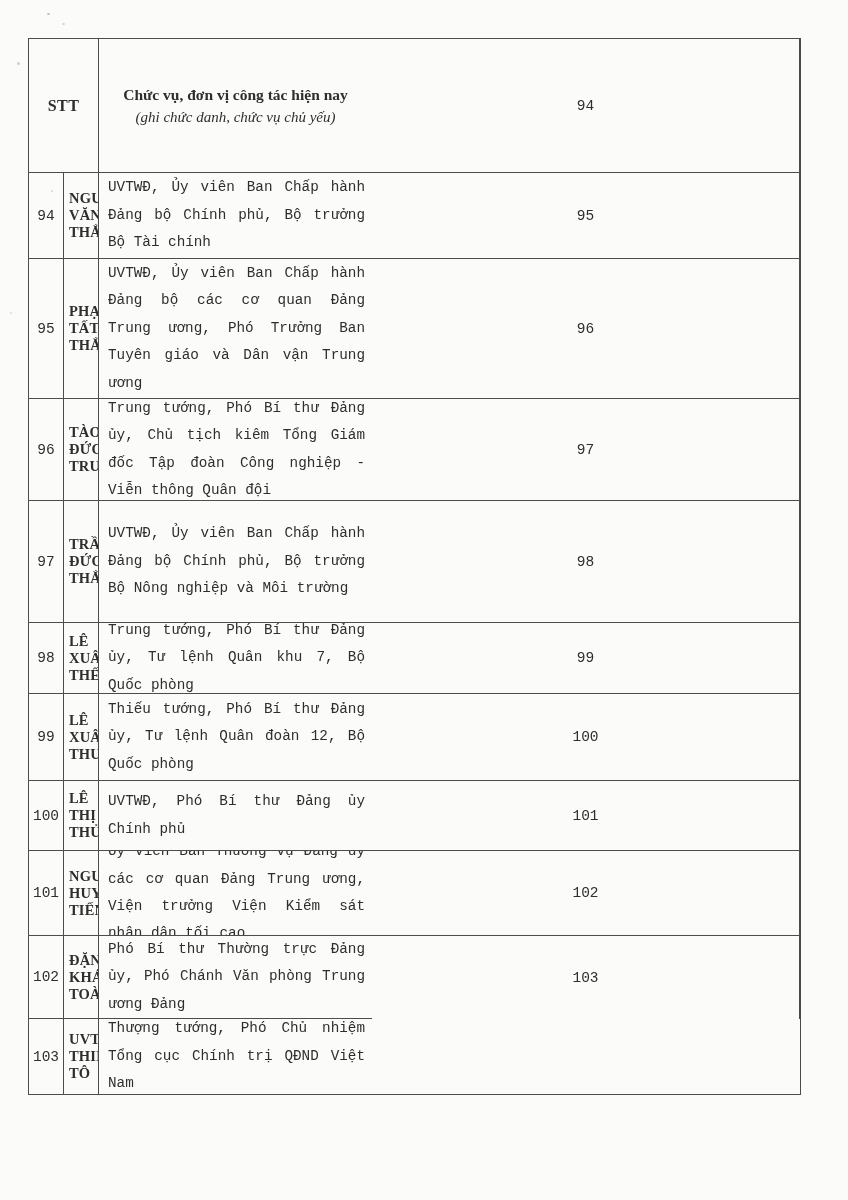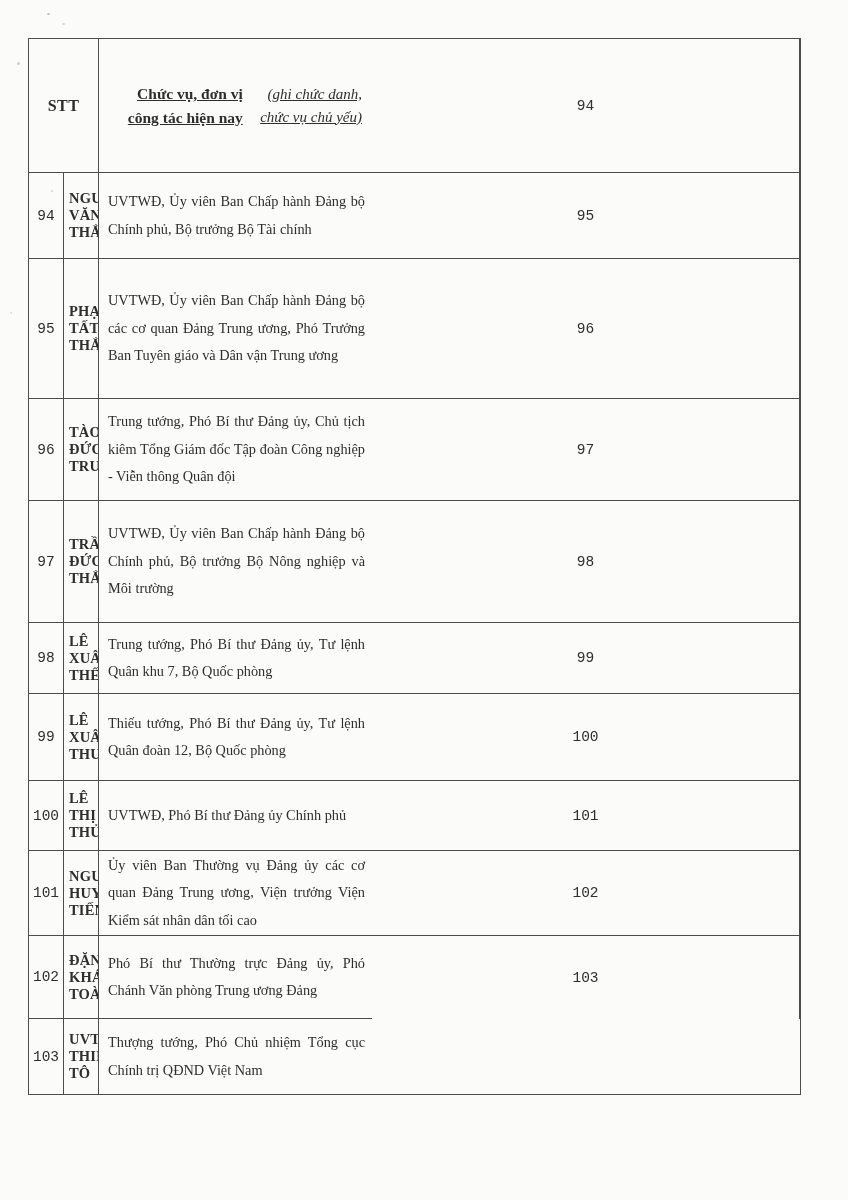--- a/index.html
+++ b/index.html
@@ -62,26 +62,26 @@
     font-weight: bold;
     font-size: 16px;
     letter-spacing: 0.5px;
   }
   .h-name {
     justify-content: center;
     font-weight: bold;
     font-size: 15.5px;
   }
   .h-pos {
+    flex-direction: column;
     justify-content: center;
     text-align: right;
     font-size: 15.5px;
     line-height: 1.5;
     padding: 0 10px;
-    text-decoration: underline;
   }
   .h-pos .h-pos-title { font-weight: bold; }
   .h-pos .h-pos-sub { font-style: italic; font-weight: normal; font-size: 15px; }
 
   
   .c-num {
     justify-content: center;
     font-size: 14.5px;
     font-family: Liberation Mono, monospace;
   }
@@ -90,20 +90,21 @@
     padding-left: 5px;
     padding-right: 4px;
     font-size: 14.5px;
     letter-spacing: 0.2px;
     text-transform: none;
     font-weight: bold;
   }
   .c-pos {
     padding: 4px 7px 4px 9px;
     font-size: 14.3px;
+    font-family: Liberation Mono, monospace;
   }
   .c-pos .pos-text {
     width: 100%;
     text-align: justify;
     text-justify: inter-word;
     line-height: 1.92;
   }
 </style>
 </head>
 <body>

